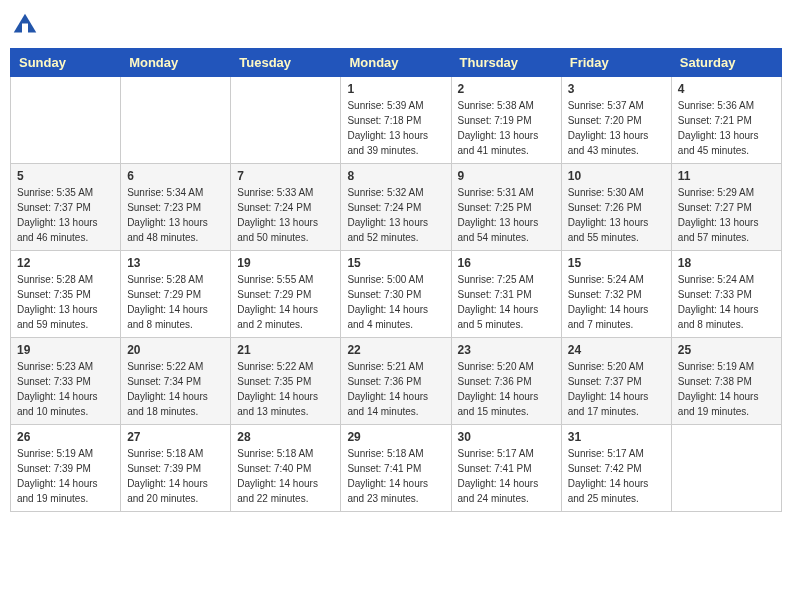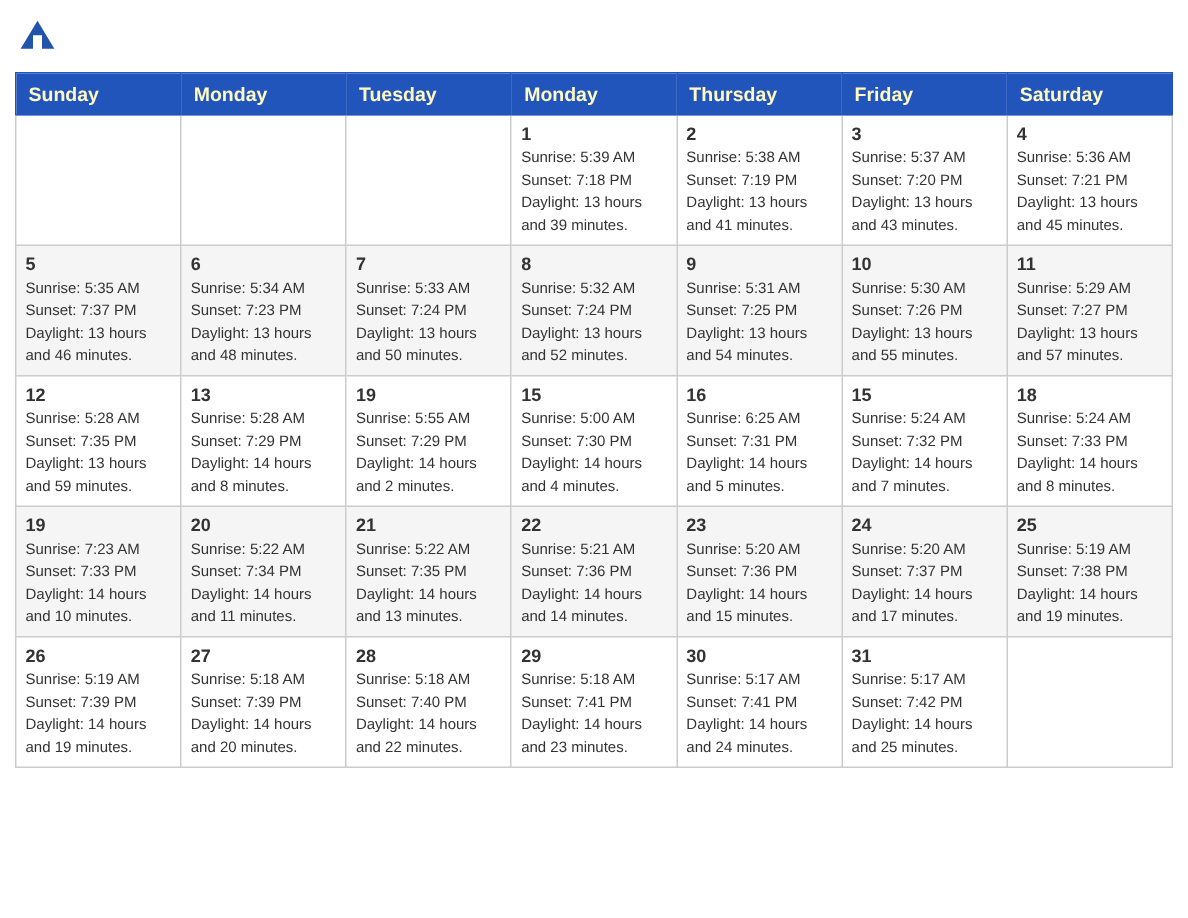--- a/index.html
+++ b/index.html
@@ -188,39 +188,39 @@
         <td>
           <span class="day-number">19</span>
           <div class="day-info"><span>Sunrise: 5:55 AM</span><br><span>Sunset: 7:29 PM</span><br><span>Daylight: 14 hours</span><br><span>and 2 minutes.</span></div>
         </td>
         <td>
           <span class="day-number">15</span>
           <div class="day-info"><span>Sunrise: 5:00 AM</span><br><span>Sunset: 7:30 PM</span><br><span>Daylight: 14 hours</span><br><span>and 4 minutes.</span></div>
         </td>
         <td>
           <span class="day-number">16</span>
-          <div class="day-info"><span>Sunrise: 6:25 AM</span><br><span>Sunset: 7:31 PM</span><br><span>Daylight: 14 hours</span><br><span>and 5 minutes.</span></div>
+          <div class="day-info"><span>Sunrise: 7:25 AM</span><br><span>Sunset: 7:31 PM</span><br><span>Daylight: 14 hours</span><br><span>and 5 minutes.</span></div>
         </td>
         <td>
           <span class="day-number">15</span>
           <div class="day-info"><span>Sunrise: 5:24 AM</span><br><span>Sunset: 7:32 PM</span><br><span>Daylight: 14 hours</span><br><span>and 7 minutes.</span></div>
         </td>
         <td>
           <span class="day-number">18</span>
           <div class="day-info"><span>Sunrise: 5:24 AM</span><br><span>Sunset: 7:33 PM</span><br><span>Daylight: 14 hours</span><br><span>and 8 minutes.</span></div>
         </td>
       </tr>
       <tr>
         <td>
           <span class="day-number">19</span>
-          <div class="day-info"><span>Sunrise: 7:23 AM</span><br><span>Sunset: 7:33 PM</span><br><span>Daylight: 14 hours</span><br><span>and 10 minutes.</span></div>
+          <div class="day-info"><span>Sunrise: 5:23 AM</span><br><span>Sunset: 7:33 PM</span><br><span>Daylight: 14 hours</span><br><span>and 10 minutes.</span></div>
         </td>
         <td>
           <span class="day-number">20</span>
-          <div class="day-info"><span>Sunrise: 5:22 AM</span><br><span>Sunset: 7:34 PM</span><br><span>Daylight: 14 hours</span><br><span>and 11 minutes.</span></div>
+          <div class="day-info"><span>Sunrise: 5:22 AM</span><br><span>Sunset: 7:34 PM</span><br><span>Daylight: 14 hours</span><br><span>and 18 minutes.</span></div>
         </td>
         <td>
           <span class="day-number">21</span>
           <div class="day-info"><span>Sunrise: 5:22 AM</span><br><span>Sunset: 7:35 PM</span><br><span>Daylight: 14 hours</span><br><span>and 13 minutes.</span></div>
         </td>
         <td>
           <span class="day-number">22</span>
           <div class="day-info"><span>Sunrise: 5:21 AM</span><br><span>Sunset: 7:36 PM</span><br><span>Daylight: 14 hours</span><br><span>and 14 minutes.</span></div>
         </td>
         <td>

